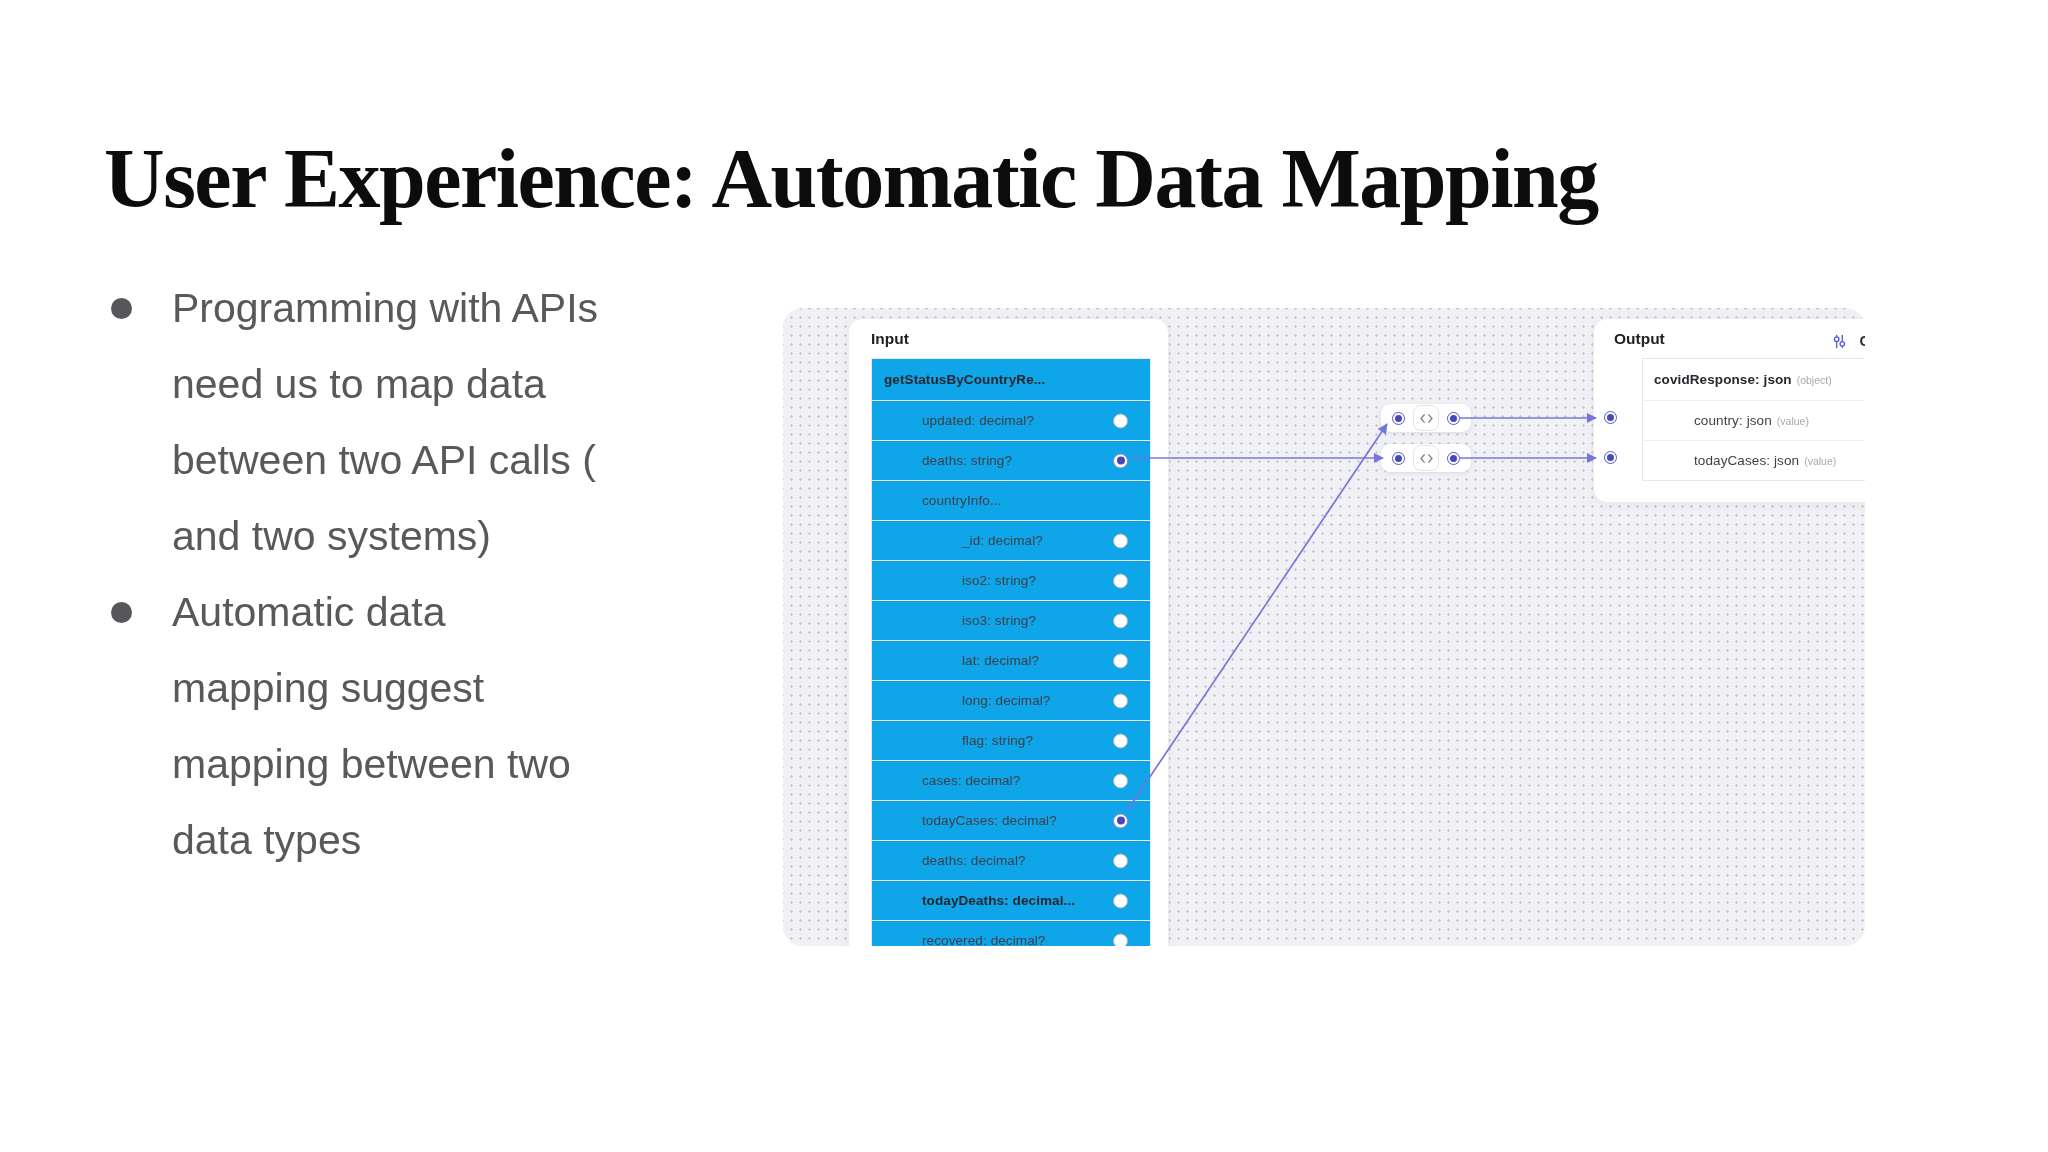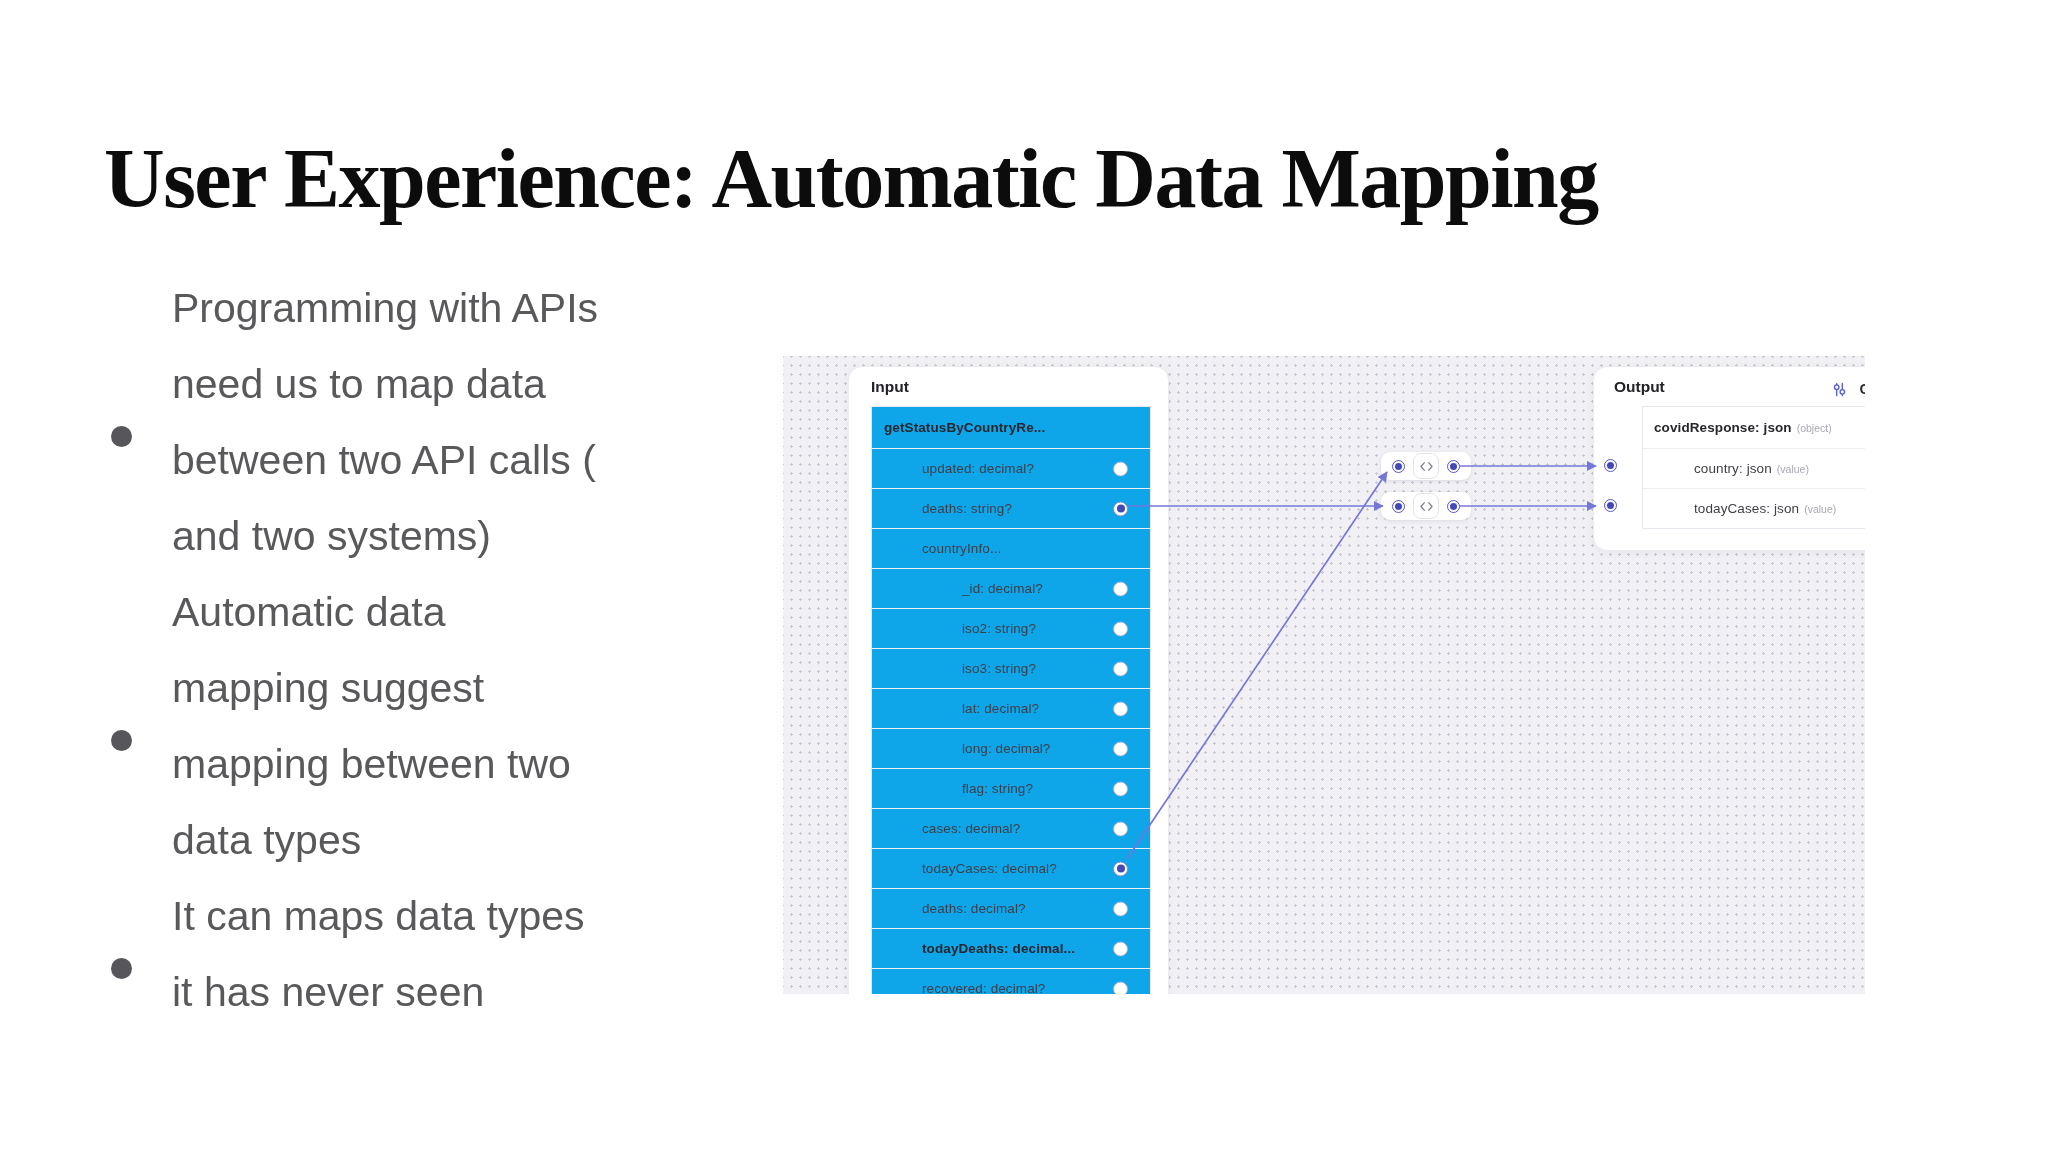--- a/index.html
+++ b/index.html
@@ -7,30 +7,30 @@
     width:2048px;height:1152px;position:relative;overflow:hidden;
     background:#ffffff;font-family:"Liberation Sans",sans-serif;
   }
   
   .title{
     position:absolute;left:104px;top:130px;margin:0;
     font-family:"Liberation Serif",serif;font-weight:700;
     font-size:84px;letter-spacing:-1.5px;color:#0c0c0c;white-space:nowrap;
   }
   .bullets{position:absolute;left:103px;top:270px;width:600px;margin:0;padding:0;list-style:none}
-  .bullets li{display:flex;align-items:center}
+  .bullets li{display:flex;align-items:flex-start}
   .bdot{flex:none;width:21px;height:21px;border-radius:50%;background:#57575b;margin:28px 40px 0 8px}
   .btext{font-size:41px;line-height:76px;color:#59595c;white-space:pre-line}
 
   
   .canvas{
     position:absolute;left:783px;top:308px;width:1082px;height:638px;
-    background-color:#f1f1f5;border-radius:0;overflow:hidden;
+    background-color:#f1f1f5;border-radius:20px;overflow:hidden;
     background-image:radial-gradient(circle,#c8c8d2 1px,transparent 1.4px);
-    background-size:9px 9px;background-position:4px 5px;margin-top:48px;
+    background-size:9px 9px;background-position:4px 5px;
   }
   .panel{position:absolute;background:#fff;border:1px solid #ebebf0;border-radius:14px;
     box-shadow:0 2px 10px rgba(40,40,80,.06);box-sizing:border-box;z-index:1}
   .input-panel{left:65px;top:10px;width:321px;height:700px;padding-top:10px}
   .output-panel{left:810px;top:10px;width:354px;height:185px;padding-top:10px}
   .panel-title{font-size:15.5px;font-weight:700;color:#222228;height:20px;line-height:20px;margin:0 0 0 22px}
   .output-panel .panel-title{margin-left:20px}
 
   .ftable{margin:9px 17px 0 22px;border:1px solid #e7e7ee;background:#0ea5e9}
   .irow{position:relative;height:40px;display:flex;align-items:center;box-sizing:border-box}
@@ -84,25 +84,20 @@
 need us to map data
 between two API calls (
 and two systems)</div>
     </li>
     <li>
       <span class="bdot"></span>
       <div class="btext">Automatic data
 mapping suggest
 mapping between two
 data types</div>
-    </li>
-    <li>
-      <span class="bdot"></span>
-      <div class="btext">It can maps data types
-it has never seen</div>
     </li>
   </ul>
 
 <section class="canvas">
 
   <div class="panel input-panel">
     <p class="panel-title">Input</p>
     <div class="ftable" id="input-rows">
         <div class="irow indent0 emph hdr">
           <span class="rlabel">getStatusByCountryRe...</span>

